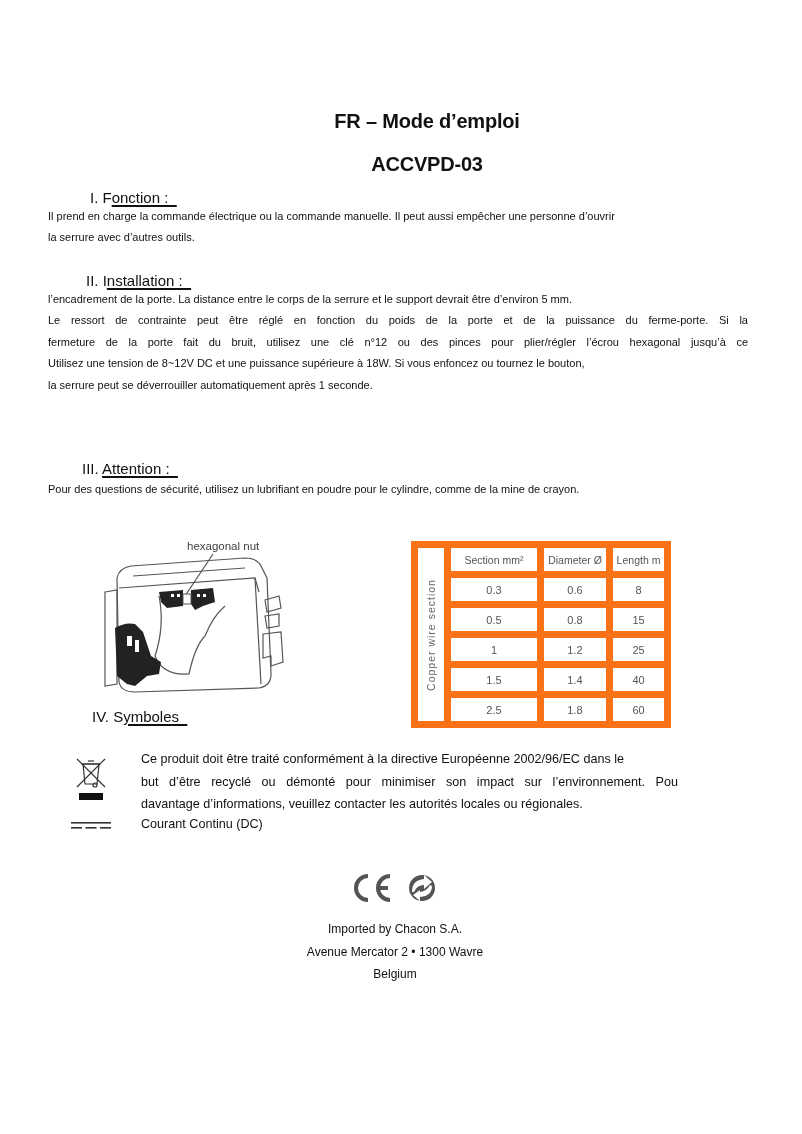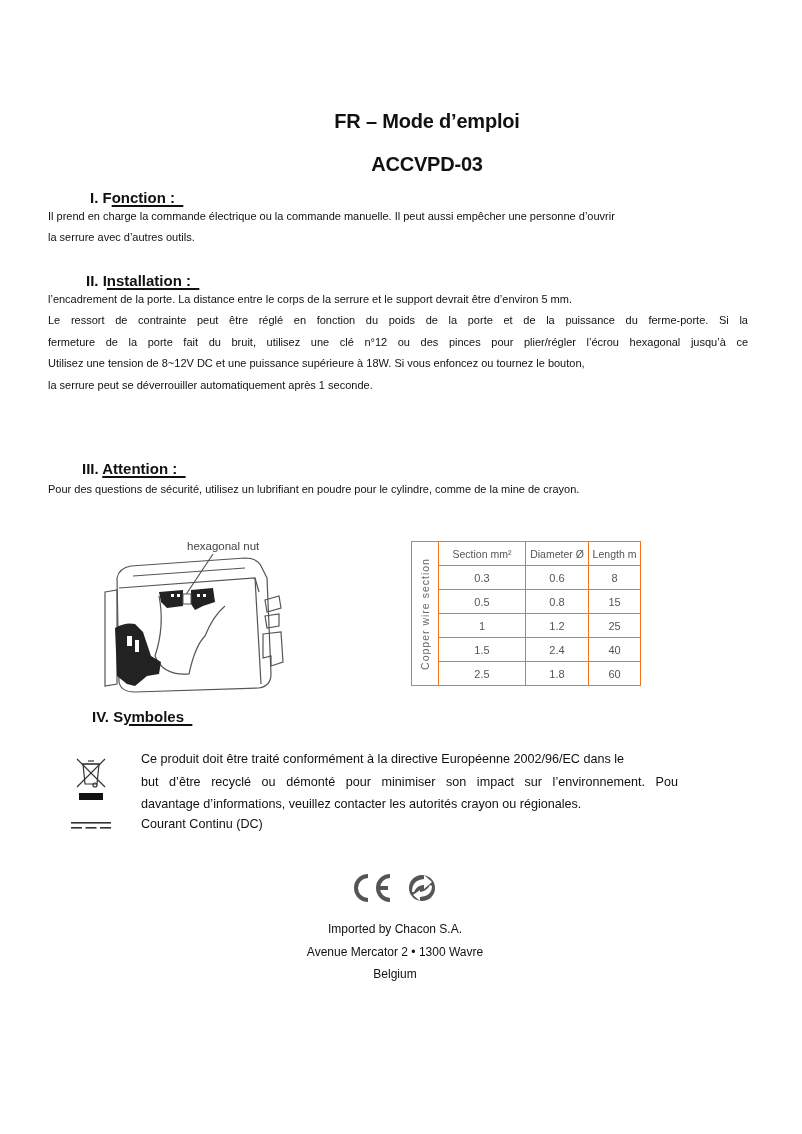--- a/index.html
+++ b/index.html
@@ -6,36 +6,36 @@
     body {
       width: 802px; height: 1134px; position: relative; overflow: hidden;
       font-family: "Liberation Sans", sans-serif; color: #111;
     }
     .abs { position: absolute; }
     .title {
       left: 0; width: 790px; text-align: center;
       font-weight: bold; font-size: 20px; letter-spacing: -0.2px; padding-left: 32px;
     }
     .sec-head {
-      font-weight: bold; font-size: 15px; white-space: pre;
+      font-weight: normal; font-size: 15px; white-space: pre;
     }
     .sec-head .u { text-decoration: underline; text-decoration-thickness: 1.5px; text-underline-offset: 2px; }
     .para {
       left: 48px; width: 700px; font-size: 11px; line-height: 21.4px;
     }
     .para .ln { display: block; white-space: nowrap; }
     .para .ln.j { text-align: justify; text-align-last: justify; white-space: normal; }
     
     #lock-figure { left: 95px; top: 536px; width: 210px; height: 162px; }
     #lock-figure .lbl { position: absolute; left: 92px; top: 4px; font-size: 11.5px; color: #444; }
     
     #wire-table { left: 411px; top: 541px; }
     #wire-table table { border-collapse: collapse; font-size: 11px; color: #555; }
     #wire-table td {
-      border: 1px solid #f97316; height: 23px; text-align: center; padding: 0;
+      border: 7px solid #f97316; height: 23px; text-align: center; padding: 0;
     }
     #wire-table td.c1 { width: 86px; }
     #wire-table td.c2 { width: 62px; }
     #wire-table td.c3 { width: 51px; }
     #wire-table td.side { width: 26px; position: relative; }
     #wire-table td.side span {
       position: absolute; left: 50%; top: 50%;
       transform: translate(-50%, -50%) rotate(-90deg);
       white-space: nowrap; font-size: 10.5px; letter-spacing: 1px; color: #666;
     }
@@ -131,21 +131,21 @@
       <td class="c2">0.8</td>
       <td class="c3">15</td>
     </tr>
     <tr>
       <td class="c1">1</td>
       <td class="c2">1.2</td>
       <td class="c3">25</td>
     </tr>
     <tr>
       <td class="c1">1.5</td>
-      <td class="c2">2.4</td>
+      <td class="c2">1.4</td>
       <td class="c3">40</td>
     </tr>
     <tr>
       <td class="c1">2.5</td>
       <td class="c2">1.8</td>
       <td class="c3">60</td>
     </tr>
   </tbody>
     </table>
 </div>
@@ -161,21 +161,21 @@
       <line x1="3" y1="3" x2="31" y2="31"></line>
       <line x1="31" y1="3" x2="3" y2="31"></line>
       <circle cx="21" cy="29" r="2"></circle>
     </g>
     <rect x="5" y="37" width="24" height="7" fill="#111"></rect>
   </svg>
 </div>
 <div class="abs sym-text" style="top:748px;">
   <span class="ln">Ce produit doit être traité conformément à la directive Européenne 2002/96/EC dans le</span>
   <span class="ln j">but d’être recyclé ou démonté pour minimiser son impact sur l’environnement. Pou</span>
-  <span class="ln">davantage d’informations, veuillez contacter les autorités crayon ou régionales.</span>
+  <span class="ln">davantage d’informations, veuillez contacter les autorités locales ou régionales.</span>
 </div>
 
 <div class="abs" style="left:70px; top:818px; width:42px; height:12px;">
   <svg width="42" height="12" viewBox="0 0 42 12">
     <rect x="1" y="2" width="40" height="1.6" fill="#333"></rect>
     <rect x="1" y="7" width="11" height="1.6" fill="#333"></rect>
     <rect x="15.5" y="7" width="11" height="1.6" fill="#333"></rect>
     <rect x="30" y="7" width="11" height="1.6" fill="#333"></rect>
   </svg>
 </div>

